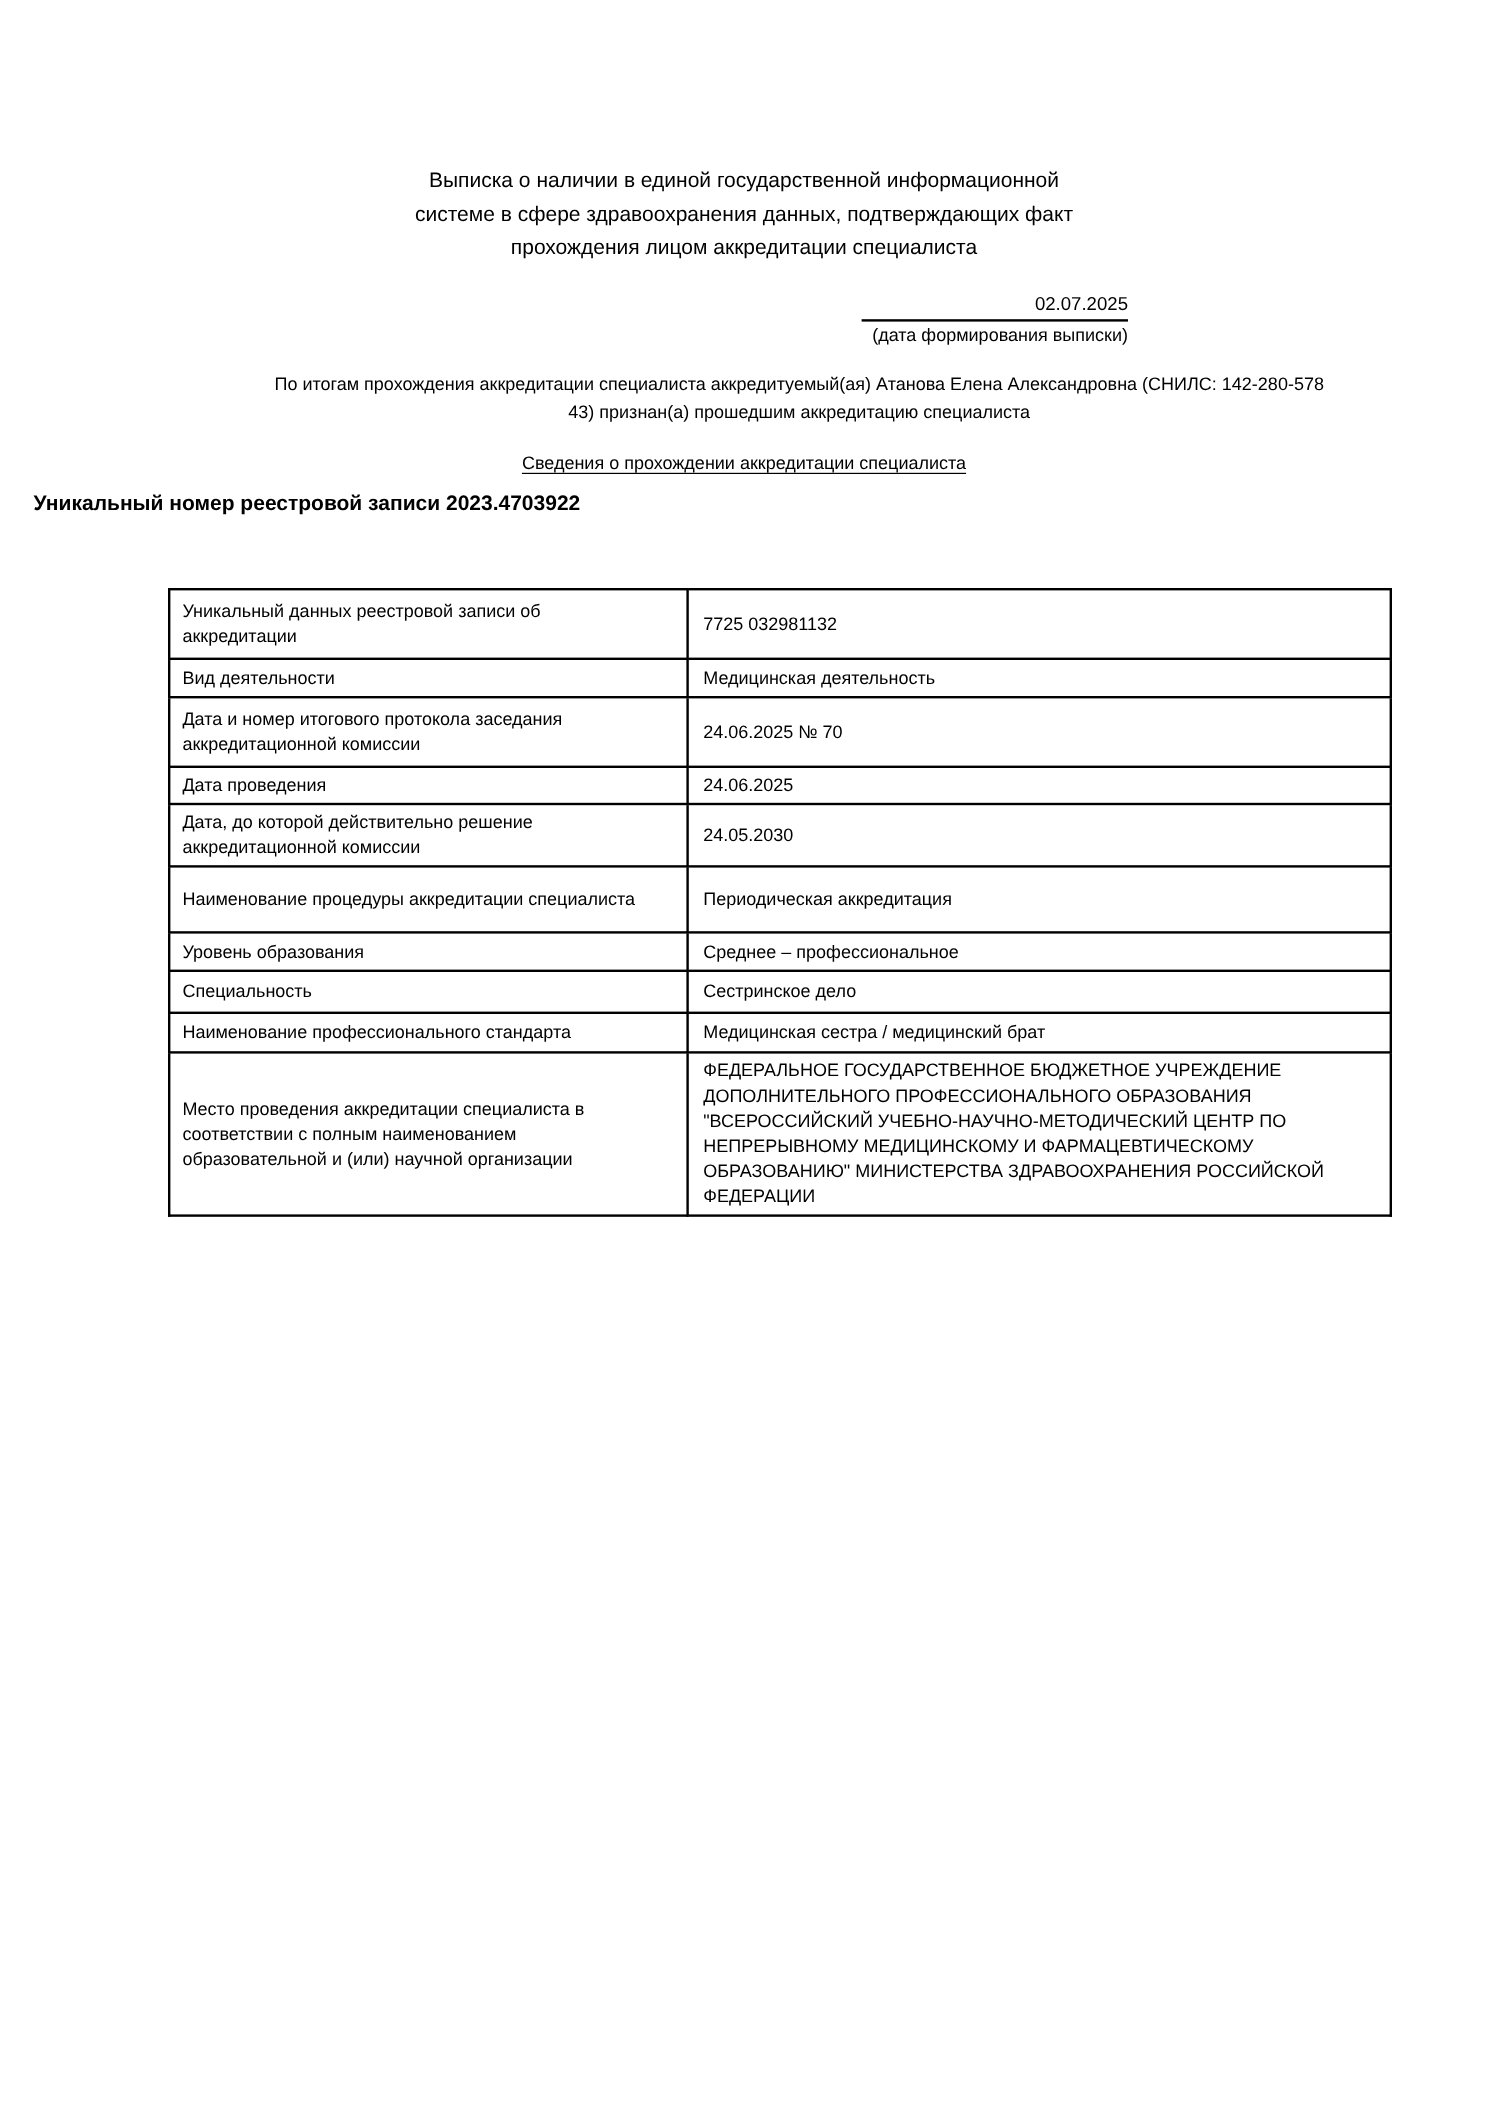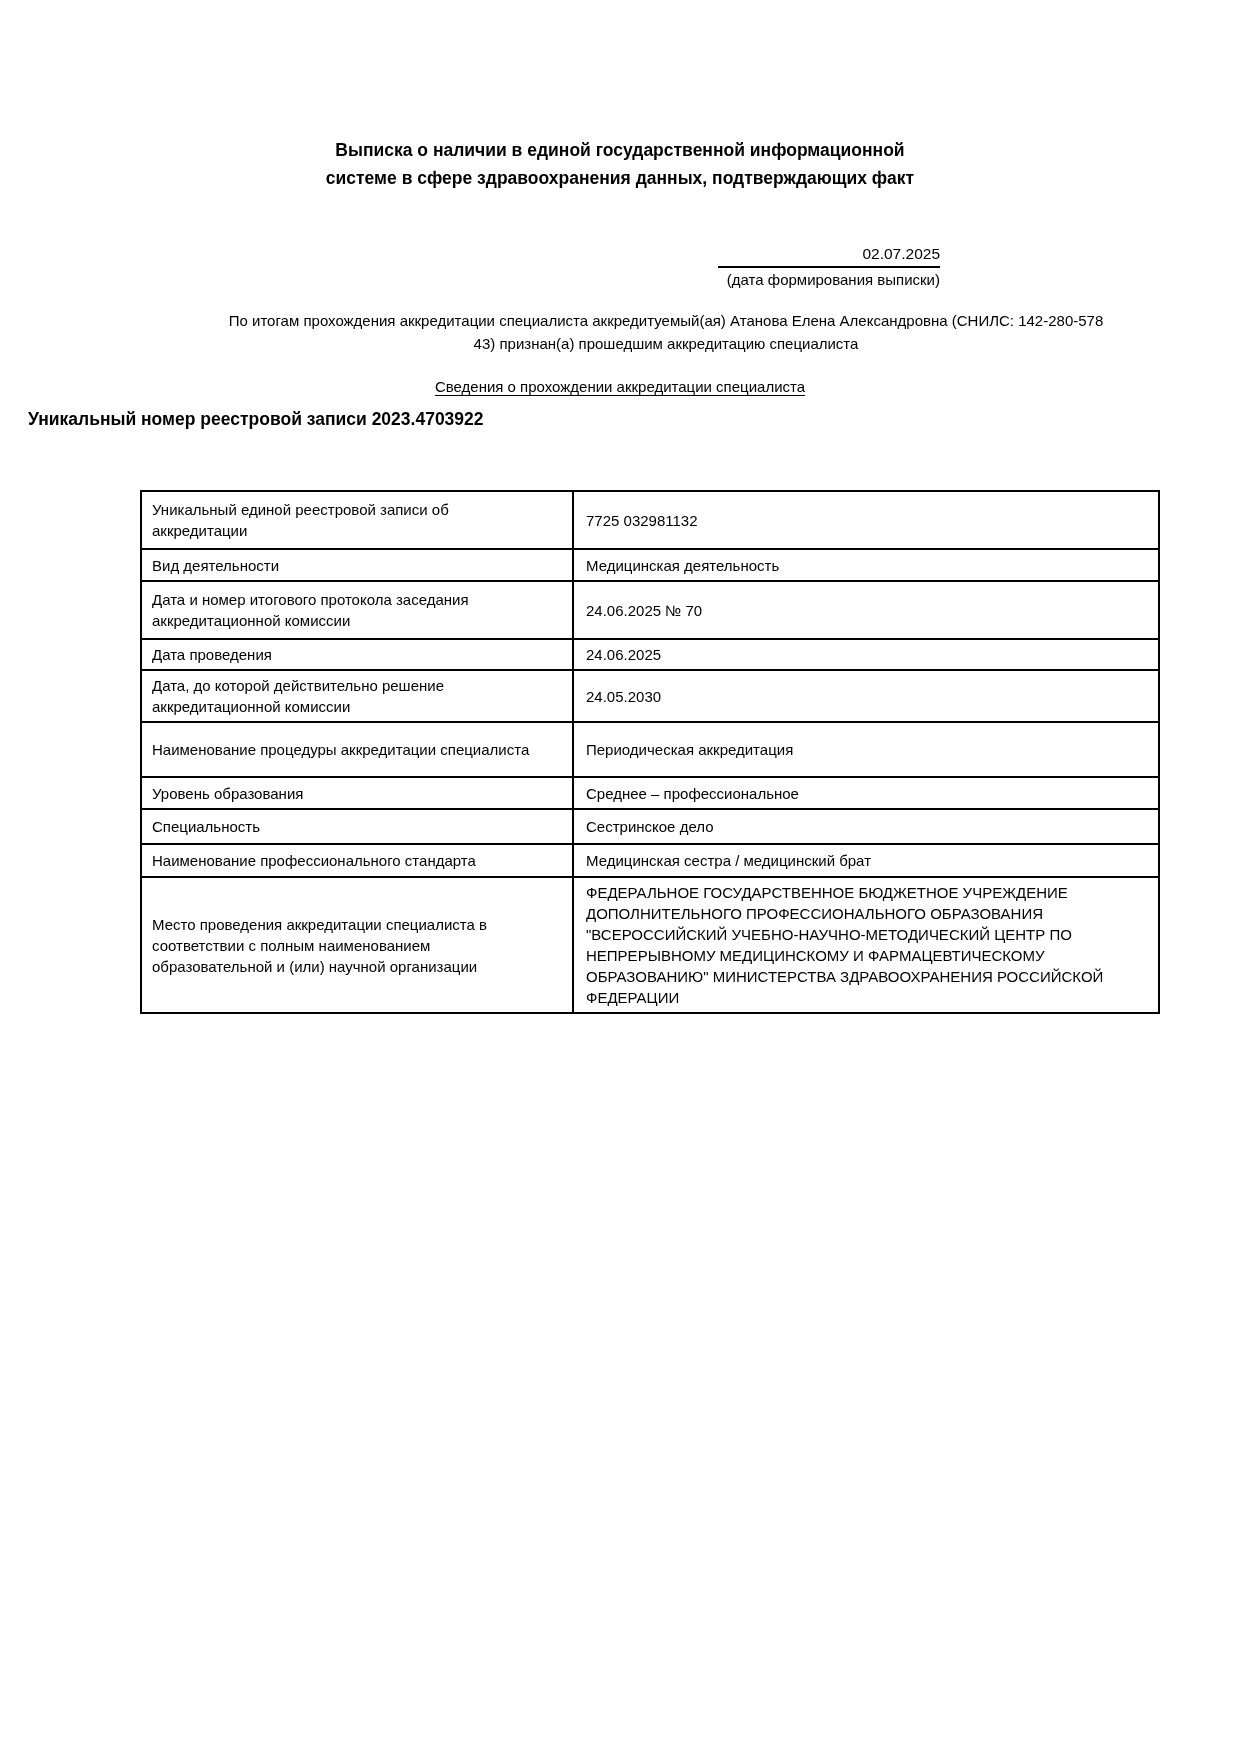--- a/index.html
+++ b/index.html
@@ -12,21 +12,21 @@
     font-family: "Liberation Sans", sans-serif;
     overflow: hidden;
   }
   .title {
     position: absolute;
     top: 136px;
     left: 0;
     width: 100%;
     text-align: center;
     font-size: 17.5px;
-    font-weight: 700;
+    font-weight: 400;
     line-height: 28px;
   }
   .date-block {
     position: absolute;
     top: 245px;
     left: 718px;
     width: 222px;
     text-align: right;
   }
   .date-value {
@@ -97,40 +97,41 @@
   tr.h118 { height: 118px; }
 </style>
 </head>
 <body>
 
 <div class="page">
 
   <div class="title">
     <div>Выписка о наличии в единой государственной информационной</div>
     <div>системе в сфере здравоохранения данных, подтверждающих факт</div>
+    <div>прохождения лицом аккредитации специалиста</div>
   </div>
 
   <div class="date-block">
     <span class="date-value">02.07.2025</span>
     <span class="date-caption">(дата формирования выписки)</span>
   </div>
 
   <div class="intro">
     <div>По итогам прохождения аккредитации специалиста аккредитуемый(ая) Атанова Елена Александровна (СНИЛС: 142-280-578</div>
     <div>43) признан(а) прошедшим аккредитацию специалиста</div>
   </div>
 
   <div class="section-heading">Сведения о прохождении аккредитации специалиста</div>
 
   <div class="reg-heading">Уникальный номер реестровой записи 2023.4703922</div>
 
   <table class="acc">
     <tbody>
       <tr class="h58">
-        <td class="lbl">Уникальный единой реестровой записи об аккредитации</td>
+        <td class="lbl">Уникальный данных реестровой записи об аккредитации</td>
         <td class="val">7725 032981132</td>
       </tr>
       <tr class="h32">
         <td class="lbl">Вид деятельности</td>
         <td class="val">Медицинская деятельность</td>
       </tr>
       <tr class="h58">
         <td class="lbl">Дата и номер итогового протокола заседания аккредитационной комиссии</td>
         <td class="val">24.06.2025 № 70</td>
       </tr>

